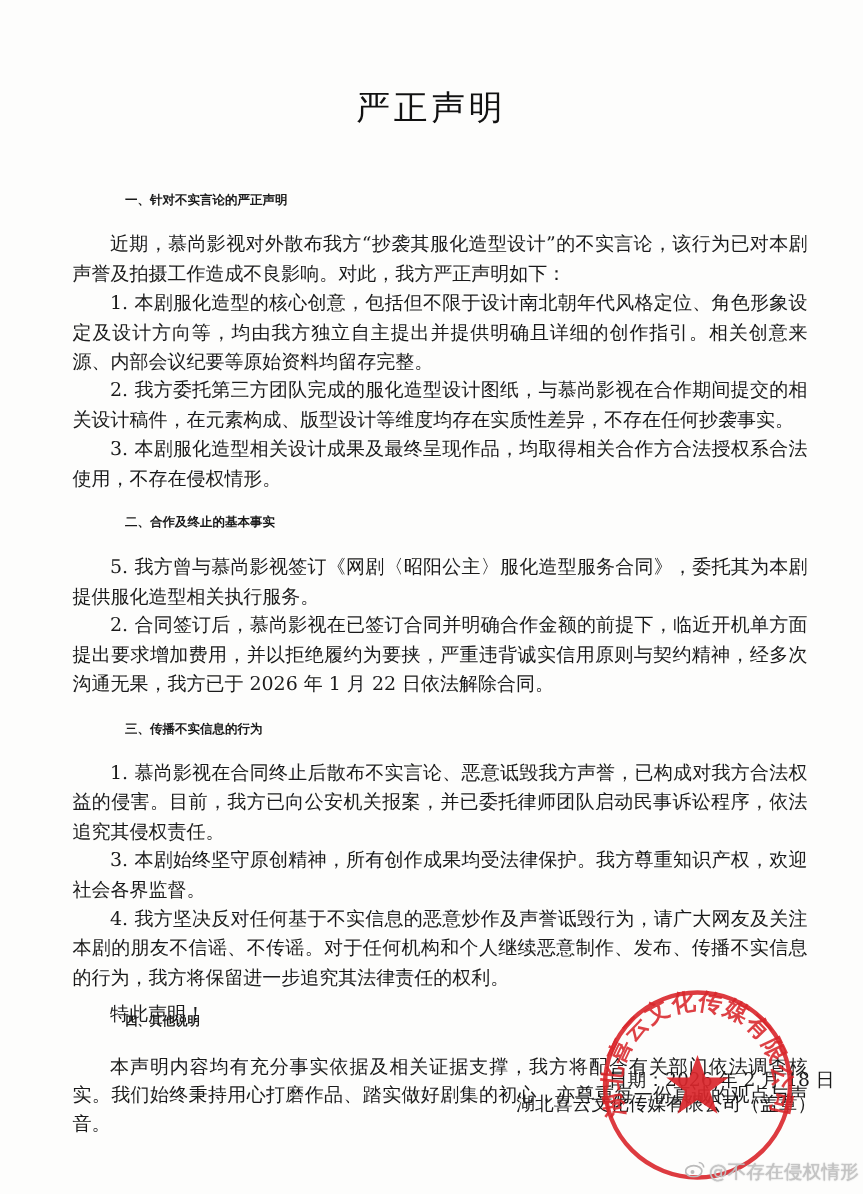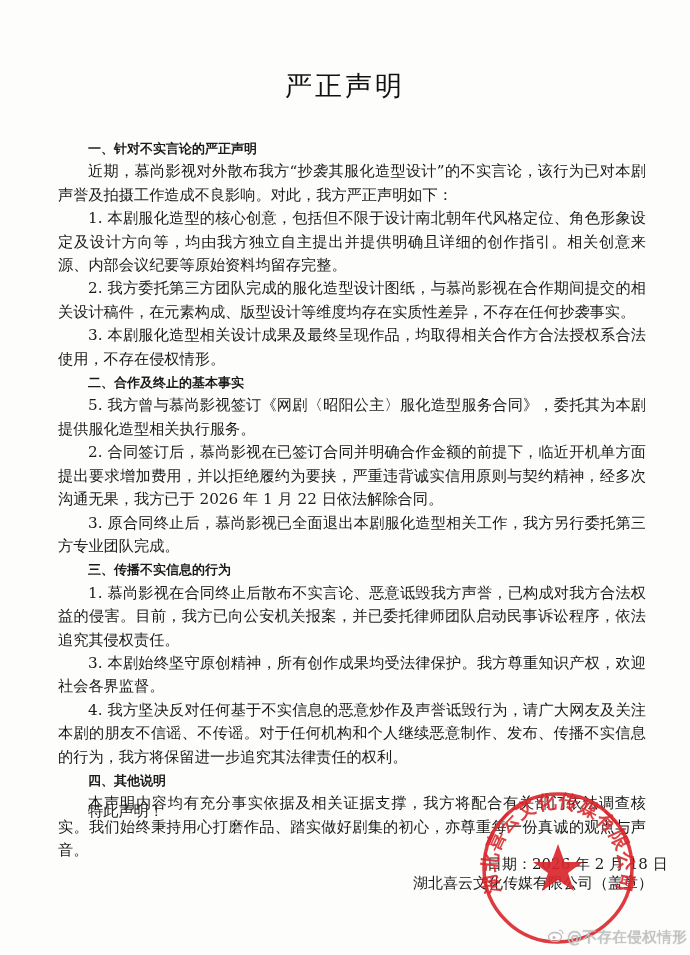--- a/index.html
+++ b/index.html
@@ -14,21 +14,21 @@
   .title {
     position: absolute; left: 0; width: 690px; top: 68px;
     text-align: center; font-size: 27px; letter-spacing: 3px;
     font-family: Liberation Sans, sans-serif; font-weight: 500; color: #111;
   }
   .body {
     position: absolute; left: 58px; width: 588px; top: 119px;
     font-size: 15.2px; line-height: 23.4px; text-align: justify;
   }
   .p { margin: 0; text-indent: 30px; }
-  .h { margin: 0; text-indent: 30px; font-family: "DejaVu Sans", sans-serif; font-weight: bold; font-size: 13px; }
+  .h { margin: 12px; text-indent: 30px; font-family: "DejaVu Sans", sans-serif; font-weight: bold; font-size: 10px; }
   .gap2 { height: 18px; }
   .closing { position: absolute; left: 88px; top: 801px; font-size: 15.2px; }
   .sig { position: absolute; left: 413px; top: 831px; font-size: 15px; white-space: nowrap; margin-top: 43px; }
   .date { position: absolute; left: 487px; top: 855px; font-size: 15px; white-space: nowrap; }
   .stamp { position: absolute; left: 478px; top: 788px; width: 160px; height: 160px; }
   .watermark {
     position: absolute; left: 548px; top: 928px; font-size: 15px;
     color: rgba(200,200,200,0.9); font-family: "DejaVu Sans", sans-serif;
     white-space: nowrap; text-shadow: 0 0 1px #999;
   }
@@ -45,21 +45,20 @@
 
     <p class="h">一、针对不实言论的严正声明</p>
     <p class="p">近期，慕尚影视对外散布我方“抄袭其服化造型设计”的不实言论，该行为已对本剧声誉及拍摄工作造成不良影响。对此，我方严正声明如下：</p>
     <p class="p">1. 本剧服化造型的核心创意，包括但不限于设计南北朝年代风格定位、角色形象设定及设计方向等，均由我方独立自主提出并提供明确且详细的创作指引。相关创意来源、内部会议纪要等原始资料均留存完整。</p>
     <p class="p">2. 我方委托第三方团队完成的服化造型设计图纸，与慕尚影视在合作期间提交的相关设计稿件，在元素构成、版型设计等维度均存在实质性差异，不存在任何抄袭事实。</p>
     <p class="p">3. 本剧服化造型相关设计成果及最终呈现作品，均取得相关合作方合法授权系合法使用，不存在侵权情形。</p>
 
     <p class="h">二、合作及终止的基本事实</p>
     <p class="p">5. 我方曾与慕尚影视签订《网剧〈昭阳公主〉服化造型服务合同》，委托其为本剧提供服化造型相关执行服务。</p>
     <p class="p">2. 合同签订后，慕尚影视在已签订合同并明确合作金额的前提下，临近开机单方面提出要求增加费用，并以拒绝履约为要挟，严重违背诚实信用原则与契约精神，经多次沟通无果，我方已于 2026 年 1 月 22 日依法解除合同。</p>
-    <p class="p">3. 原合同终止后，慕尚影视已全面退出本剧服化造型相关工作，我方另行委托第三方专业团队完成。</p>
 
     <p class="h">三、传播不实信息的行为</p>
     <p class="p">1. 慕尚影视在合同终止后散布不实言论、恶意诋毁我方声誉，已构成对我方合法权益的侵害。目前，我方已向公安机关报案，并已委托律师团队启动民事诉讼程序，依法追究其侵权责任。</p>
     <p class="p">3. 本剧始终坚守原创精神，所有创作成果均受法律保护。我方尊重知识产权，欢迎社会各界监督。</p>
     <p class="p">4. 我方坚决反对任何基于不实信息的恶意炒作及声誉诋毁行为，请广大网友及关注本剧的朋友不信谣、不传谣。对于任何机构和个人继续恶意制作、发布、传播不实信息的行为，我方将保留进一步追究其法律责任的权利。</p>
 
     <p class="h">四、其他说明</p>
     <p class="p">本声明内容均有充分事实依据及相关证据支撑，我方将配合有关部门依法调查核实。我们始终秉持用心打磨作品、踏实做好剧集的初心，亦尊重每一份真诚的观点与声音。</p>
   </div>
 

